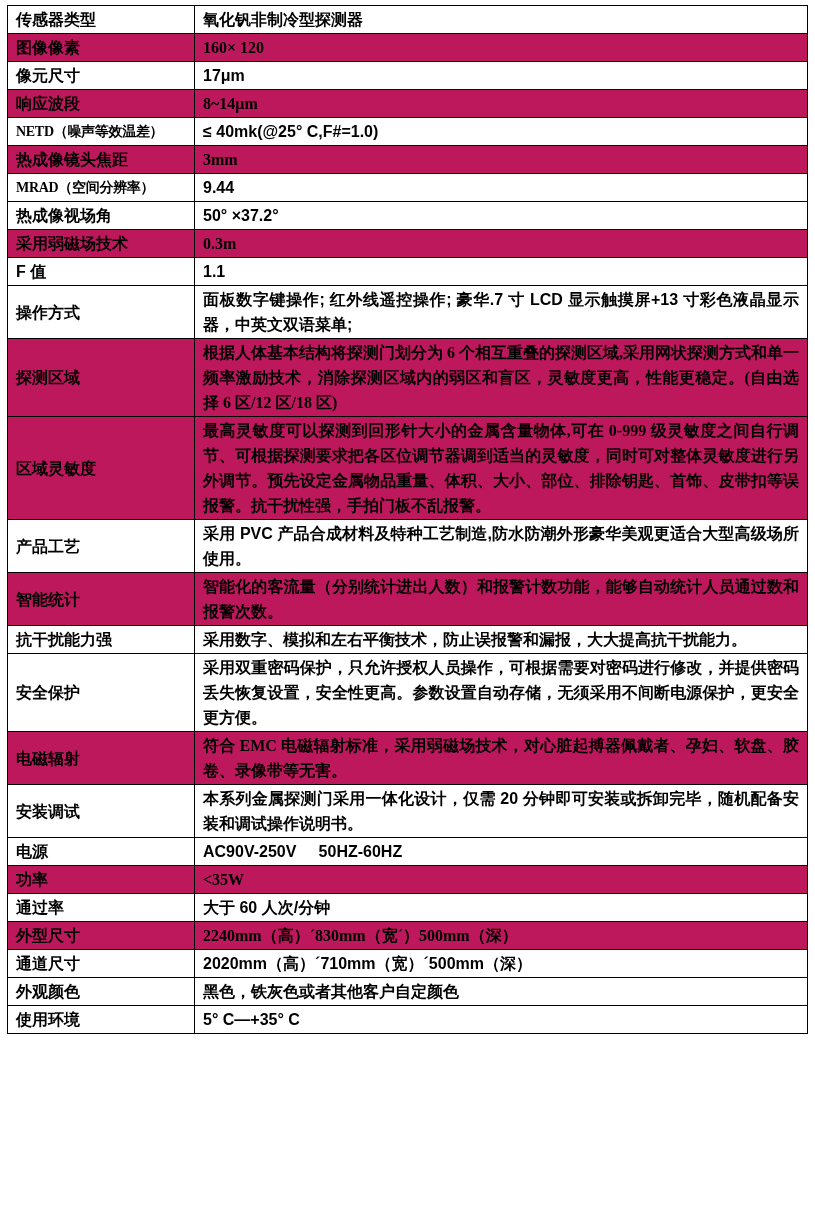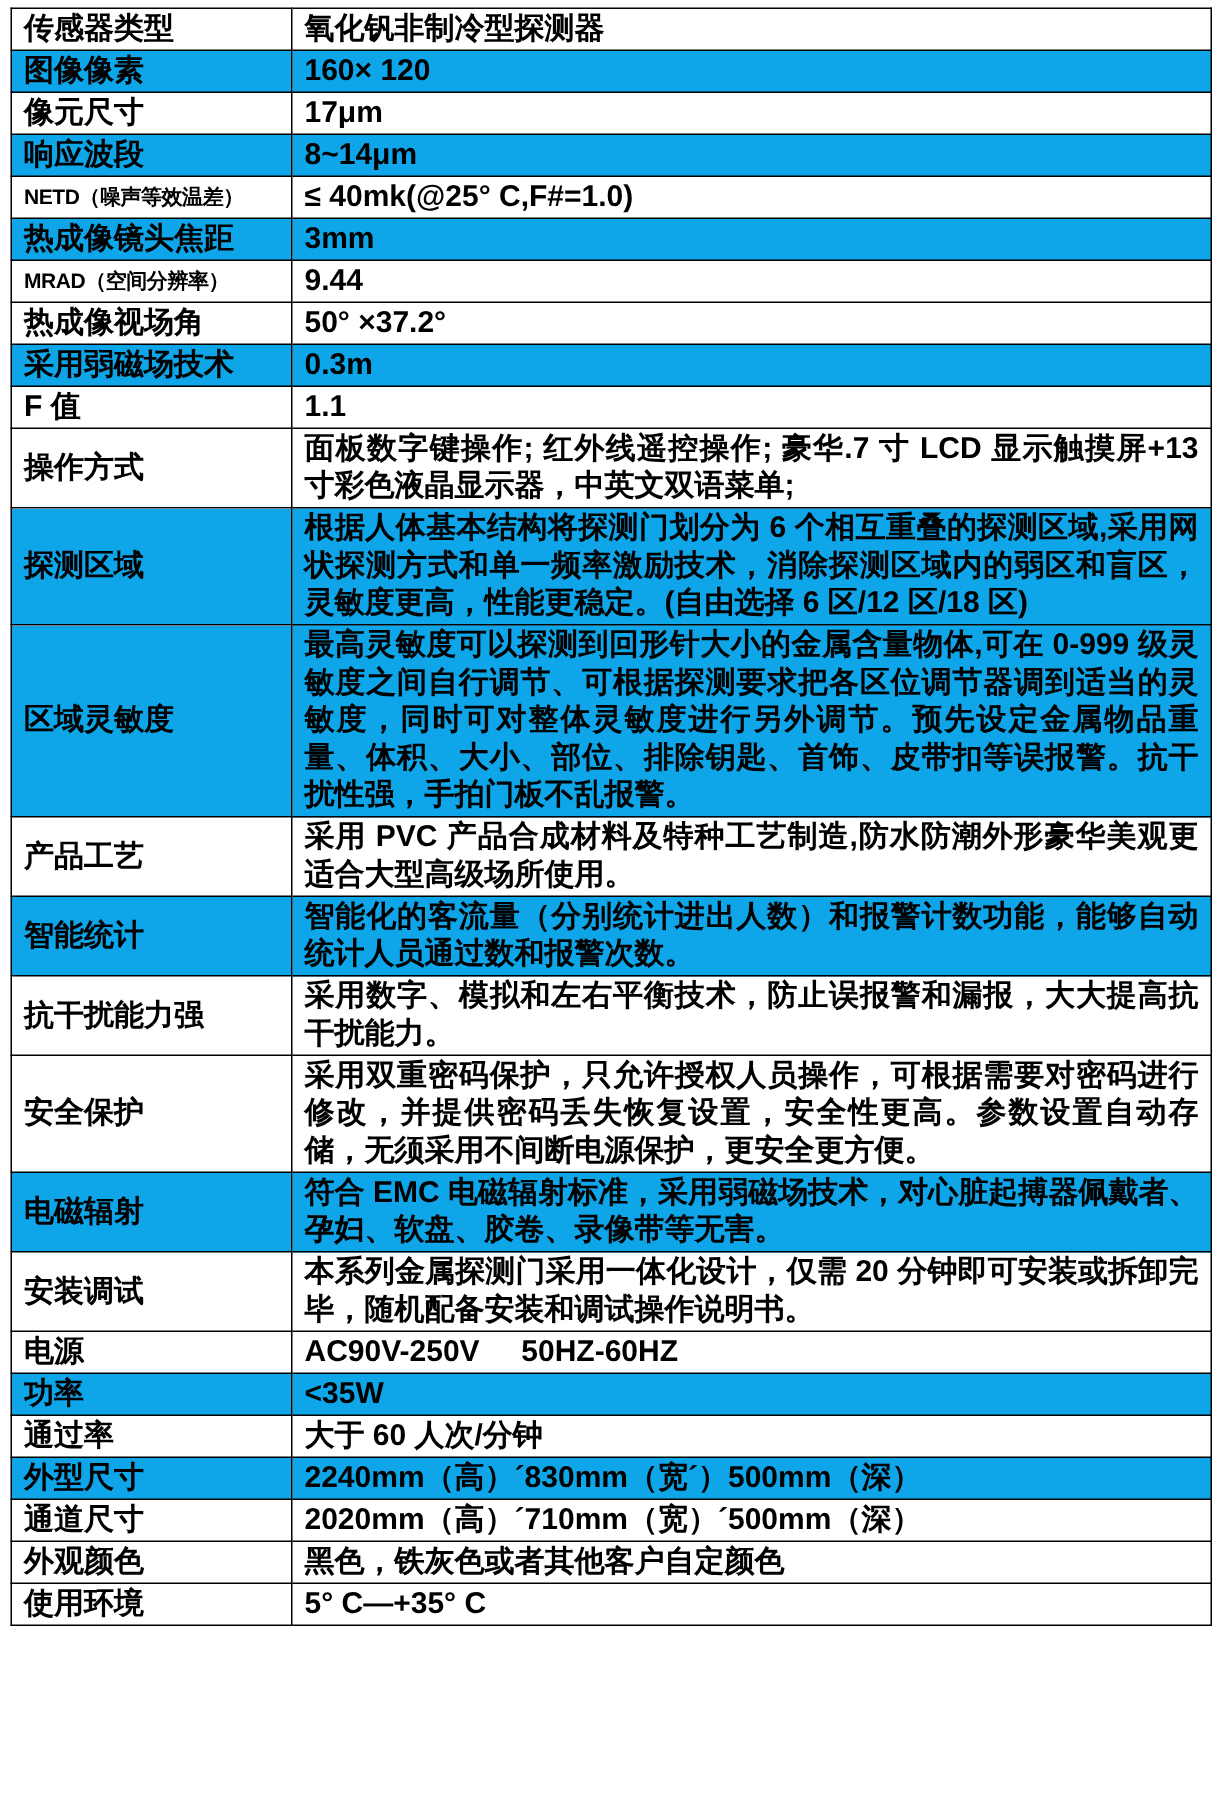--- a/index.html
+++ b/index.html
@@ -17,42 +17,43 @@
     border-collapse: collapse;
     table-layout: fixed;
     width: 800px;
     margin: 5px 0 0 7px;
   }
   col.c-label { width: 187px; }
   col.c-value { width: 613px; }
   table.spec td {
     border: 1.5px solid #000;
     font-weight: bold;
-    font-size: 20px;
+    font-size: 16px;
     line-height: 25px;
     vertical-align: middle;
     padding: 1px 8px;
     color: #000;
   }
   td.spec-label {
     padding-left: 7px;
     padding-right: 4px;
     white-space: nowrap;
     overflow: hidden;
   }
   td.spec-label.condensed {
     font-size: 14px;
     letter-spacing: -0.3px;
+    font-family: Liberation Serif, serif;
   }
   td.spec-value {
     text-align: justify;
     text-justify: inter-ideograph;
     word-break: break-word;
   }
-  tr.shaded td { background: #0ea5e9; }
+  tr.shaded td { background: #be185d; font-family: Liberation Serif, serif; }
 </style>
 </head>
 <body>
 
 <table class="spec">
   <colgroup>
     <col class="c-label">
     <col class="c-value">
   </colgroup>
   <tbody>

